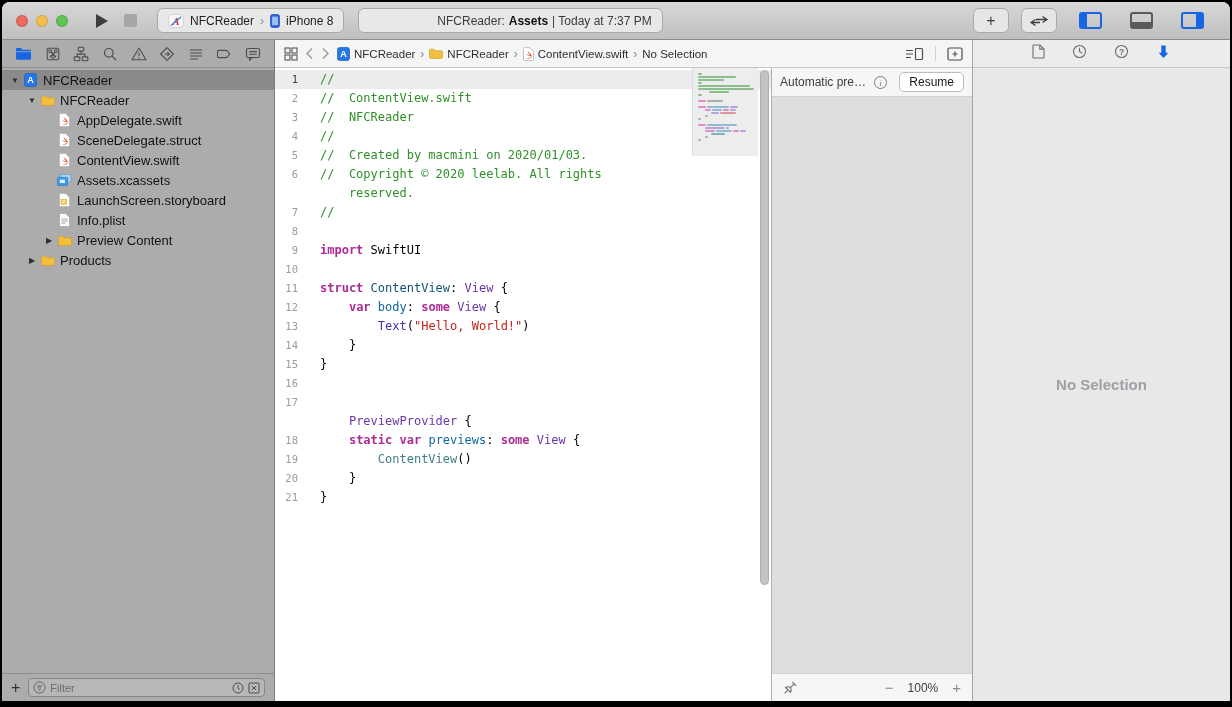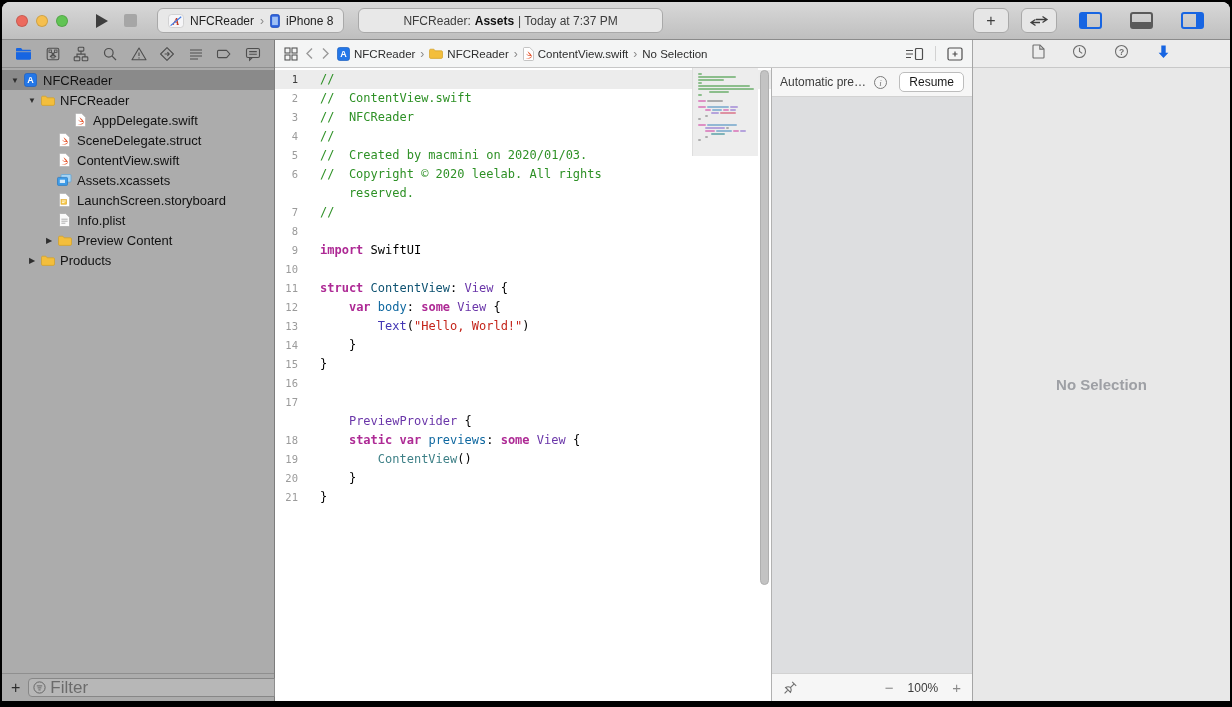--- a/index.html
+++ b/index.html
@@ -6,21 +6,21 @@
   html,body { width:1232px; height:707px; background:#000; font-family:"Liberation Sans",sans-serif; overflow:hidden; }
   #window { position:absolute; left:2px; right:2px; top:2px; bottom:6px; border-radius:8px 8px 0 0; overflow:hidden; background:#fff; display:flex; flex-direction:column; }
 
   
   .toolbar { height:38px; flex:none; background:linear-gradient(#D8D8D8,#BFBFBF); border-bottom:1px solid #8B8B8B; display:flex; align-items:center; padding:0 10px; }
   .traffic { display:flex; gap:8px; margin:0 14px 0 4px; }
   .light { width:12px; height:12px; border-radius:50%; border:1px solid rgba(0,0,0,.15); }
   .play { width:0; height:0; border-top:7px solid transparent; border-bottom:7px solid transparent; border-left:12px solid #3E3E3E; margin:0 16px 0 14px; }
   .stop { width:13px; height:13px; background:#A6A6A6; border-radius:2px; margin-right:20px; }
   .chip { height:25px; background:#E8E8E8; border:1px solid #A9A9A9; border-radius:6px; display:flex; align-items:center; padding:0 10px; gap:6px; font-size:12px; color:#222; }
-  .status-chip { flex:1; max-width:480px; margin:0 16px 0 14px; justify-content:center; gap:4px; color:#3C3C3C; }
+  .status-chip { flex:1; max-width:480px; margin:0 16px 0 14px; justify-content:flex-end; gap:4px; color:#3C3C3C; }
   .sep-crumb { color:#8A8A8A; font-size:12px; }
   .tb-spacer { flex:1; }
   .tb-btn { height:25px; min-width:36px; background:#E6E6E6; border:1px solid #A9A9A9; border-radius:6px; display:flex; align-items:center; justify-content:center; color:#3E3E3E; font-size:16px; margin-left:12px; }
   .panels { display:flex; gap:28px; margin:0 16px 0 22px; }
   .panel-ico { width:23px; height:17px; border:2px solid #5A5A5A; border-radius:3px; position:relative; }
   .panel-ico.on { border-color:#1765E2; }
   .pfill { position:absolute; background:#1765E2; }
   .pfill.left { left:0; top:0; bottom:0; width:6px; }
   .pfill.right { right:0; top:0; bottom:0; width:6px; }
   .pfill.bottom { left:0; right:0; bottom:0; height:5px; background:#5A5A5A; }
@@ -33,21 +33,21 @@
   .nav-tabs { height:28px; flex:none; display:flex; align-items:center; justify-content:space-between; padding:0 13px; border-bottom:1px solid rgba(0,0,0,.18); }
   .navtab { display:inline-flex; }
   .tree { flex:1; padding-top:2px; overflow:hidden; }
   .trow { height:20px; display:flex; align-items:center; font-size:13px; color:#121212; }
   .trow.selected { background:#8A8A8A; }
   .disc { width:14px; flex:none; font-size:8px; color:#2E2E2E; text-align:center; }
   .ticon { width:17px; flex:none; display:flex; justify-content:center; margin-right:4px; }
   .nav-bottom { height:28px; flex:none; border-top:1px solid #8F8F8F; display:flex; align-items:center; padding:0 9px; gap:8px; }
   .plus-sm { font-size:16px; color:#2E2E2E; line-height:1; }
   .filter-field { flex:1; height:19px; border:1px solid #878787; border-radius:4px; background:rgba(255,255,255,.14); display:flex; align-items:center; padding:0 4px; gap:4px; }
-  .filter-field input { flex:1; min-width:0; border:none; outline:none; background:transparent; font-size:17px; color:#333; font-family:"Liberation Sans",sans-serif; }
+  .filter-field input { flex:1; min-width:0; border:none; outline:none; background:transparent; font-size:11px; color:#333; font-family:"Liberation Sans",sans-serif; }
   .filter-field input::placeholder { color:#6B6B6B; }
 
   
   .center { flex:1; display:flex; flex-direction:column; min-width:0; }
   .jumpbar { height:28px; flex:none; background:#F4F5F5; border-bottom:1px solid #C7C7C7; display:flex; align-items:center; padding:0 9px; gap:7px; font-size:11.5px; color:#2E2E2E; }
   .crumbs { display:flex; align-items:center; gap:5px; flex:1; min-width:0; }
   .crumb { display:flex; align-items:center; gap:4px; white-space:nowrap; }
   .sep-v { width:1px; height:15px; background:#D2D2D2; margin:0 4px; }
   .content { flex:1; display:flex; min-height:0; }
 
@@ -267,21 +267,21 @@
             <span class="disc">▼</span>
             <span class="ticon">
               <span class="i">
                 <svg width="14" height="11" viewBox="0 0 14 11">
                   <path d="M0.5 2.3 c0-.6.5-1.1 1.1-1.1 h3.3 l1.2 1.6 h6.3 c.6 0 1.1.5 1.1 1.1 v5.4 c0 .6-.5 1.1-1.1 1.1 H1.6 c-.6 0-1.1-.5-1.1-1.1 Z" fill="#F3BE3C" stroke="#D19F27" stroke-width="0.7"></path>
                 </svg>
               </span>
             </span>
             <span>NFCReader</span>
           </div>
-          <div class="trow" style="padding-left: 56px;">
+          <div class="trow" style="padding-left: 40px;">
             <span class="disc"></span>
             <span class="ticon">
               <span class="i">
                 <svg width="11" height="14" viewBox="0 0 11 14">
                   <path d="M0.5 1.3 c0-.4.4-.8.8-.8 h5.4 l3.8 3.8 v8.4 c0 .4-.4.8-.8.8 H1.3 c-.4 0-.8-.4-.8-.8 Z" fill="#FFF" stroke="#B6B6B6" stroke-width="0.8"></path>
                   <path d="M2 11 C5 11.7 8 10.7 8.6 8.7 C6.6 9.5 4.4 8.9 3 6.5 C4.4 8.1 6.2 8.5 7.2 8.2 C5.6 6.7 4.8 5.1 4.6 4.3 C6.4 6.1 9 7.7 8.8 9.5 C8.6 11.4 5 12.2 2 11 Z" fill="#E4542C"></path>
                 </svg>
               </span>
             </span>
             <span>AppDelegate.swift</span>

